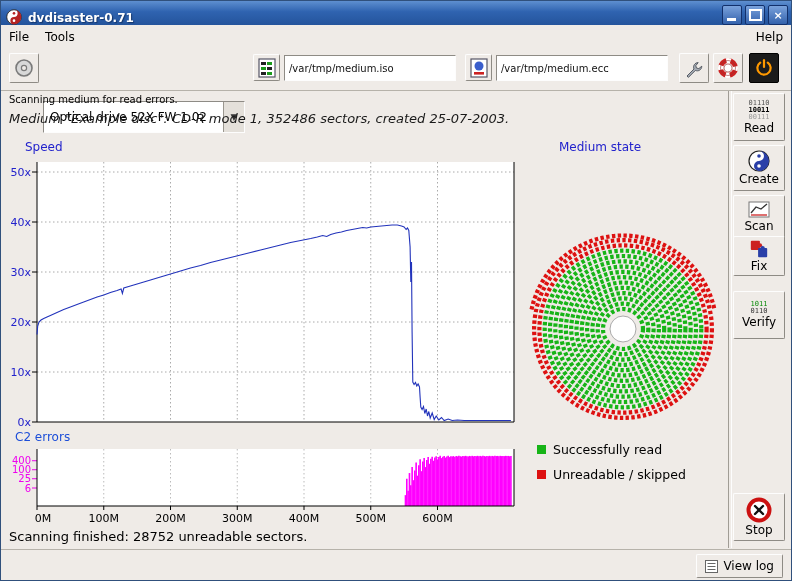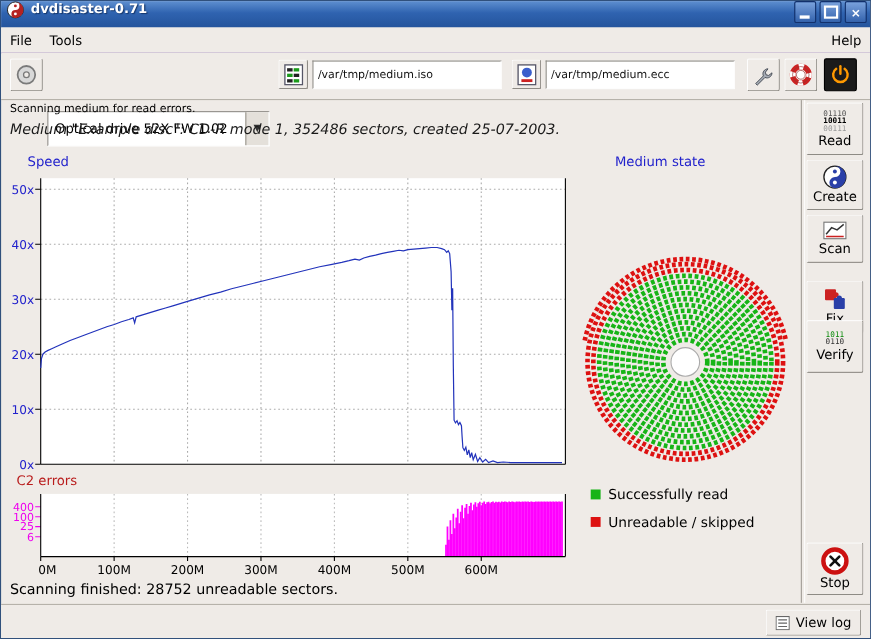--- a/index.html
+++ b/index.html
@@ -1,18 +1,18 @@
 <!DOCTYPE html>
 <html><head>
 <meta charset="utf-8">
 <style>
   html,body{margin:0;padding:0;background:#c8c4bc;font-family:"DejaVu Sans",sans-serif;}
   #window{position:relative;width:792px;height:581px;background:#efebe7;border:1px solid #30507c;box-sizing:border-box;overflow:hidden;}
   
-  .titlebar{position:absolute;left:0;top:0;width:100%;height:24px;background:linear-gradient(to bottom,#5e8fd0 0%,#2f63b0 45%,#24549c 100%);display:flex;align-items:flex-start;}
+  .titlebar{position:absolute;left:0;top:0;width:100%;height:24px;background:linear-gradient(to bottom,#5e8fd0 0%,#2f63b0 45%,#24549c 100%);display:flex;align-items:flex-end;}
   .titlebar .ticon{margin-left:5px;width:16px;height:16px;}
   .titlebar .ttext{color:#fff;font-weight:bold;font-size:12px;margin-left:6px;text-shadow:1px 1px 1px #15366b;flex:1;}
   .winbtn{width:18px;height:18px;margin-right:3px;border:1px solid #12306b;border-radius:2px;background:linear-gradient(to bottom,#7aa2dc,#3362ac);display:flex;align-items:center;justify-content:center;color:#fff;font-size:11px;font-weight:bold;position:relative;}
   .winbtn .minbar{position:absolute;left:4px;bottom:3px;width:9px;height:3px;background:#fff;}
   .winbtn .maxbox{width:9px;height:8px;border:2px solid #fff;}
   
   .menubar{position:absolute;left:0;top:24px;width:100%;height:23px;background:#efebe7;border-bottom:1px solid #4c1d95;display:flex;align-items:center;font-size:12px;}
   .menuitem{padding:3px 8px;}
   .menu-spacer{flex:1;}
   
@@ -21,21 +21,21 @@
   .entry{position:absolute;background:#fff;border-top:1px solid #8e8b85;border-left:1px solid #8e8b85;border-bottom:1px solid #fdfdfd;border-right:1px solid #fdfdfd;font-family:"DejaVu Sans",sans-serif;font-size:10px;padding:6px 4px;box-sizing:border-box;}
   input.entry{outline:none;color:#111;}
   .combo{position:absolute;left:42px;top:53px;width:202px;height:32px;display:flex;box-sizing:border-box;border-top:1px solid #8e8b85;border-left:1px solid #8e8b85;border-bottom:1px solid #fdfdfd;border-right:1px solid #fdfdfd;background:#fff;text-align:center;}
   .combo .cval{flex:1;font-size:12px;display:flex;align-items:center;padding-left:6px;white-space:nowrap;overflow:hidden;}
   .combo .carrow{width:20px;background:#e4e0da;border-left:1px solid #9a968e;display:flex;align-items:center;justify-content:center;font-size:9px;color:#333;}
   
   .info1{position:absolute;left:8px;top:93px;font-size:10px;color:#000;}
   .info2{position:absolute;left:8px;top:110px;font-size:13px;font-style:italic;color:#1a1a1a;}
   
   .chart-label{position:absolute;font-size:12px;color:#2222cc;}
-  .c2-label{position:absolute;font-size:12px;color:#b91c1c;}
+  .c2-label{position:absolute;font-size:12px;color:#1d4ed8;}
   
   .legend-row{position:absolute;display:flex;align-items:center;font-size:12.5px;color:#000;}
   .legend-sq{width:9px;height:9px;margin-right:7px;}
   
   .vsep{position:absolute;left:727px;top:90px;width:2px;height:457px;border-left:1px solid #a09c95;border-right:1px solid #fdfdfd;}
   .sidebtn{position:absolute;left:732px;width:52px;background:#efebe7;border-top:1px solid #fdfdfd;border-left:1px solid #fdfdfd;border-bottom:1px solid #8e8b85;border-right:1px solid #8e8b85;border-radius:2px;display:flex;flex-direction:column;align-items:center;justify-content:center;font-size:12px;color:#000;box-sizing:border-box;padding:2px 0;}
   .bits{font-family:"DejaVu Sans Mono",monospace;font-size:7px;line-height:7px;text-align:center;}
   
   .statusline{position:absolute;left:8px;top:528px;font-size:13px;color:#000;}
   .bottombar{position:absolute;left:0;top:548px;width:100%;height:33px;background:#efebe7;border-top:1px solid #b6b2aa;}
@@ -326,21 +326,21 @@
 
   <div class="sidebtn" style="top:194px;height:44px;">
     <svg width="22" height="18" viewBox="0 0 22 18">
       <rect x="1" y="1" width="20" height="15" fill="#fff" stroke="#777" stroke-width="1"></rect>
       <polyline points="3,12 8,6 13,8 19,3" fill="none" stroke="#333" stroke-width="1.3"></polyline>
       <line x1="3" y1="14" x2="19" y2="14" stroke="#cc2222" stroke-width="1.3"></line>
     </svg>
     <span>Scan</span>
   </div>
 
-  <div class="sidebtn" style="top:254px;height:48px;align-items:center;">
+  <div class="sidebtn" style="top:235px;height:40px;align-items:center;">
     <svg width="22" height="22" viewBox="0 0 22 22">
       <rect x="2" y="2" width="10" height="10" rx="1" fill="#cc2222"></rect>
       <circle cx="12" cy="7" r="2.4" fill="#cc2222"></circle>
       <rect x="10" y="10" width="10" height="10" rx="1" fill="#2a3fa8"></rect>
       <circle cx="15" cy="10" r="2.4" fill="#2a3fa8"></circle>
     </svg>
     <span>Fix</span>
   </div>
 
   <div class="sidebtn" style="top:290px;height:48px;">

